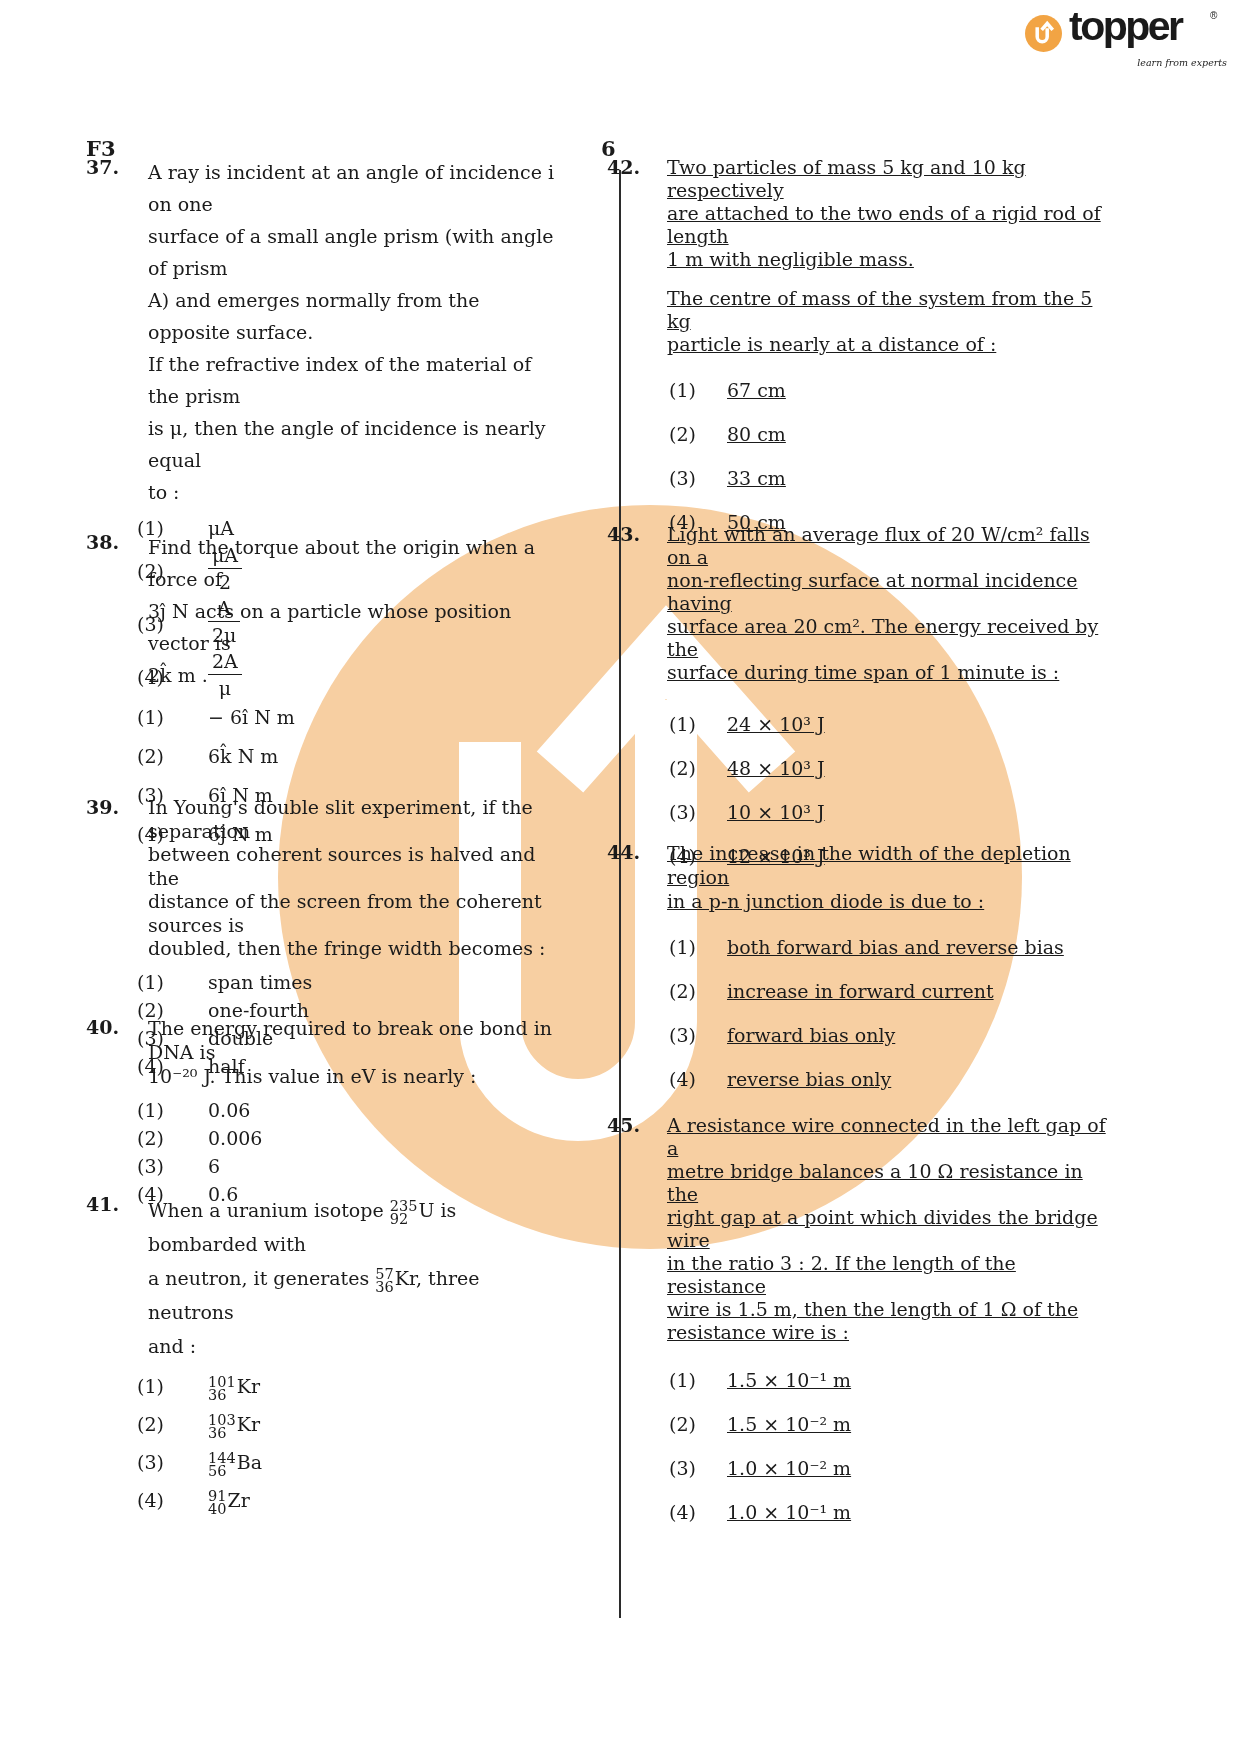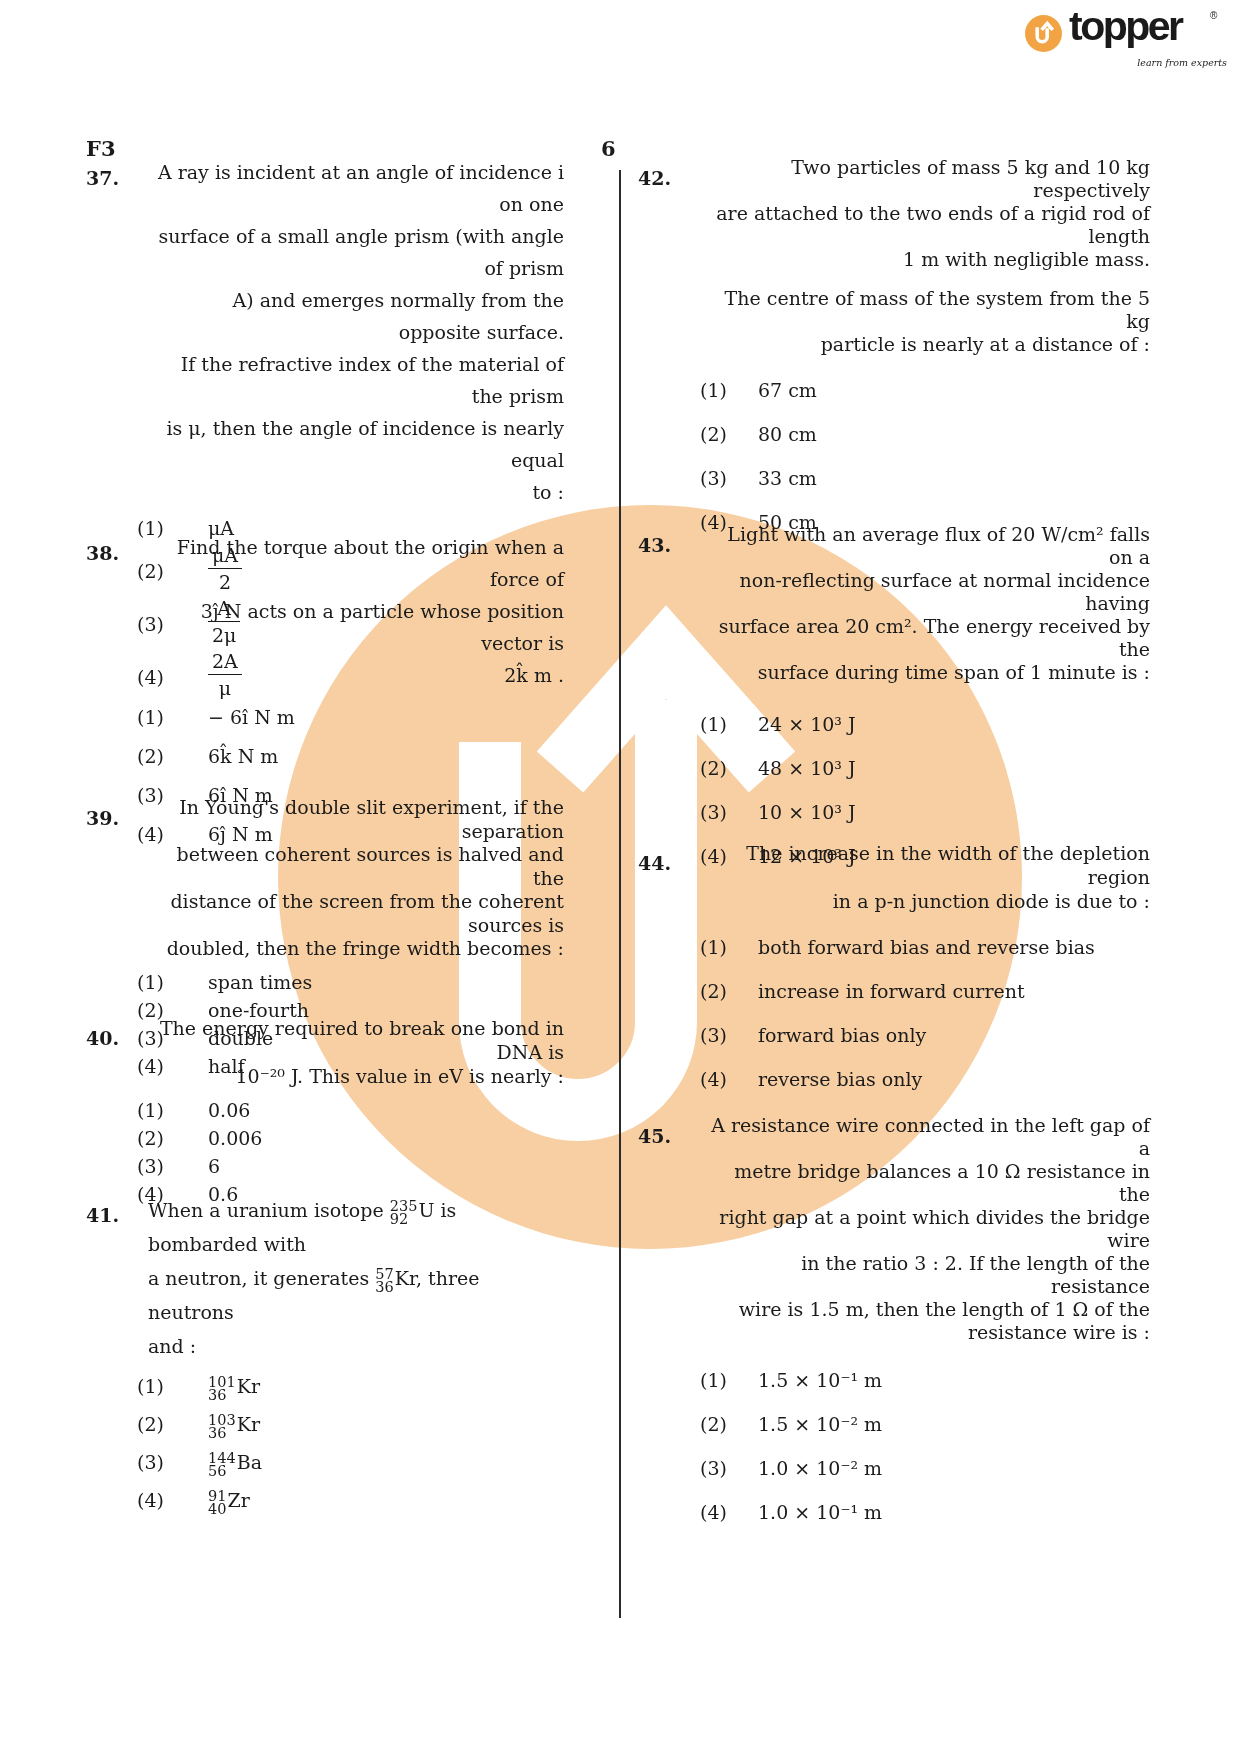--- a/index.html
+++ b/index.html
@@ -17,25 +17,25 @@
   .brand-tagline{position:absolute;right:-6px;top:45px;font-style:italic;font-size:9.5px;
                  color:#222;white-space:nowrap;}
   
   .hdr{position:absolute;font-weight:bold;font-size:21px;z-index:2;}
   #paper-code{left:86px;top:136px;}
   #page-num{left:601px;top:136px;}
   .divider{position:absolute;left:619px;top:170px;width:2px;height:1448px;background:#2b2b2b;z-index:1;}
   
   .q{position:absolute;z-index:1;font-size:19px;}
   .col-left{left:86px;width:478px;}
-  .col-right{left:638px;width:512px;}
-  .q-num{position:absolute;left:0;top:0;font-weight:bold;margin-top:11px;}
+  .col-right{left:607px;width:512px;text-decoration:underline;}
+  .q-num{position:absolute;left:0;top:0;font-weight:bold;}
   .q-body{margin-left:62px;}
   .col-right .q-body{margin-left:60px;}
-  .q-lines{line-height:26px;text-align:right;}
+  .q-lines{line-height:26px;}
   #q37 .q-lines,#q38 .q-lines{line-height:32px;}
   #q39 .q-lines{line-height:23.5px;}
   #q40 .q-lines{line-height:24px;}
   .col-right .q-lines{line-height:23px;}
   #q44 .q-lines{line-height:24px;}
   #q41 .q-line{line-height:34px;}
   #q42 .para2{margin-top:16px;}
   
   .opts{margin-top:10px;}
   .opt-row{position:relative;padding-left:60px;line-height:24px;}

